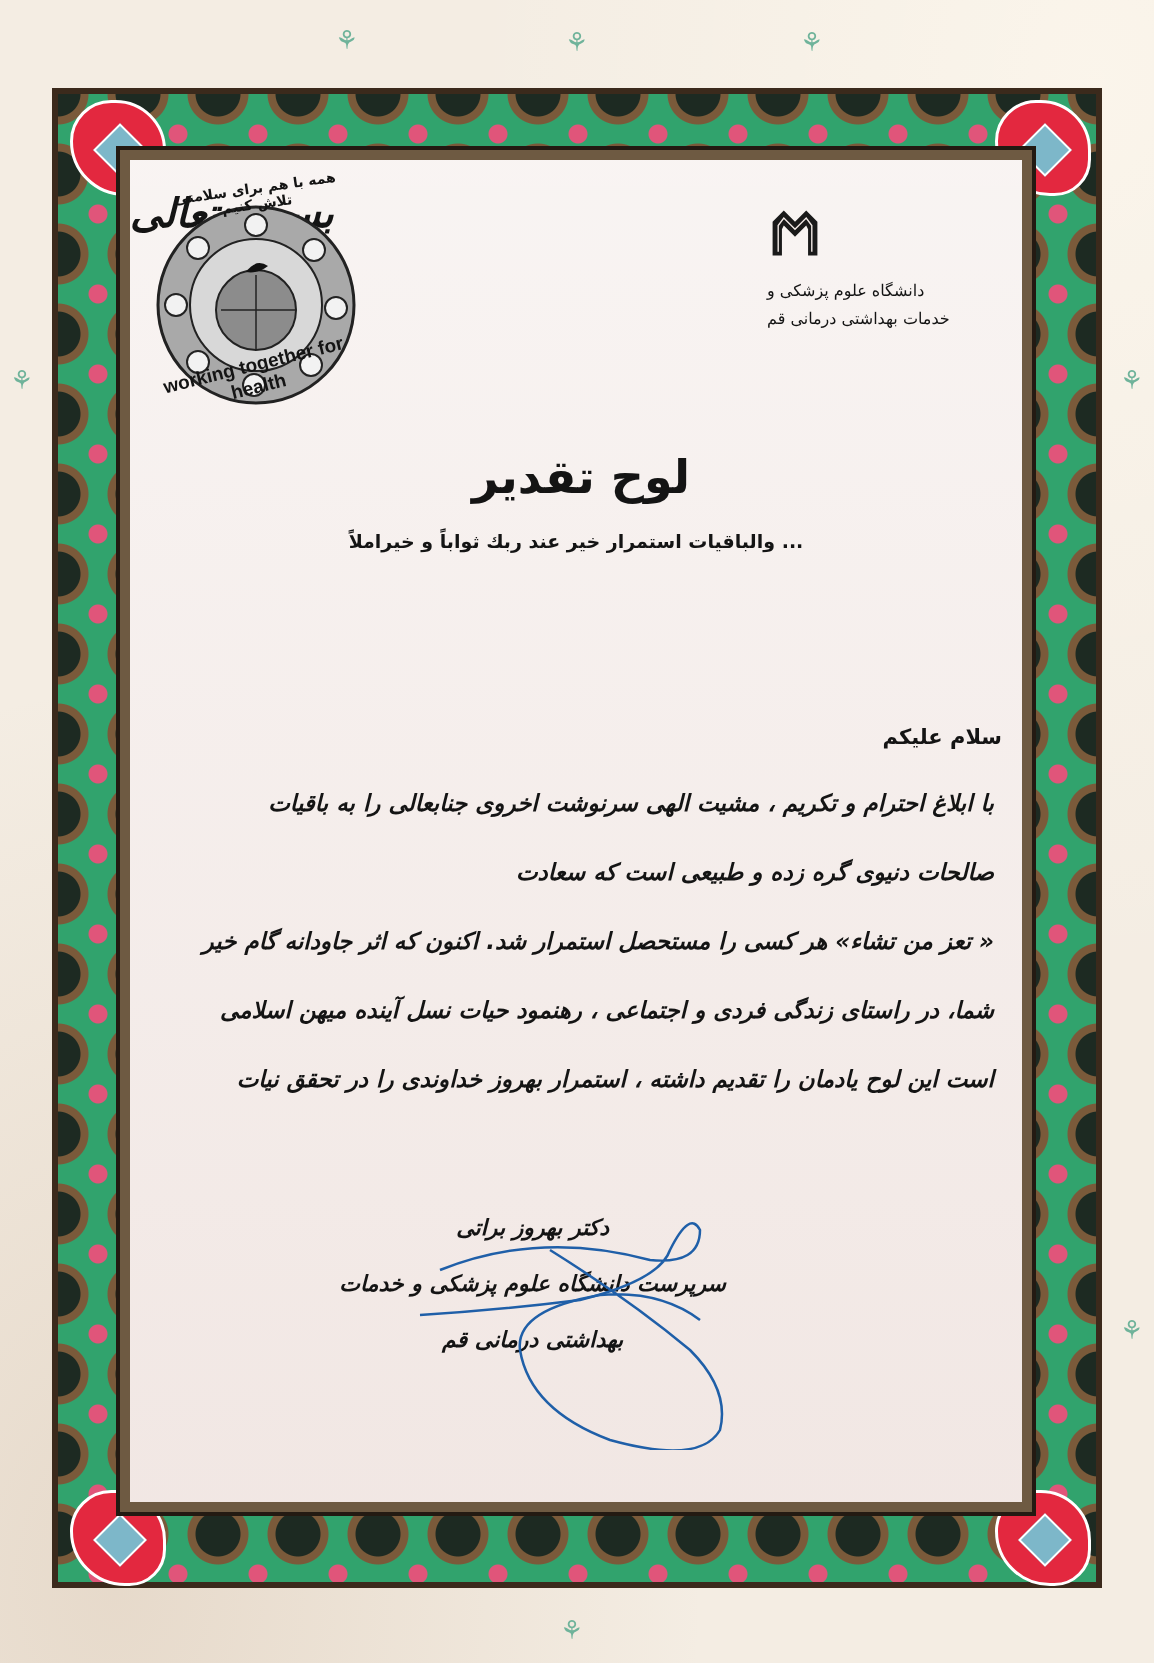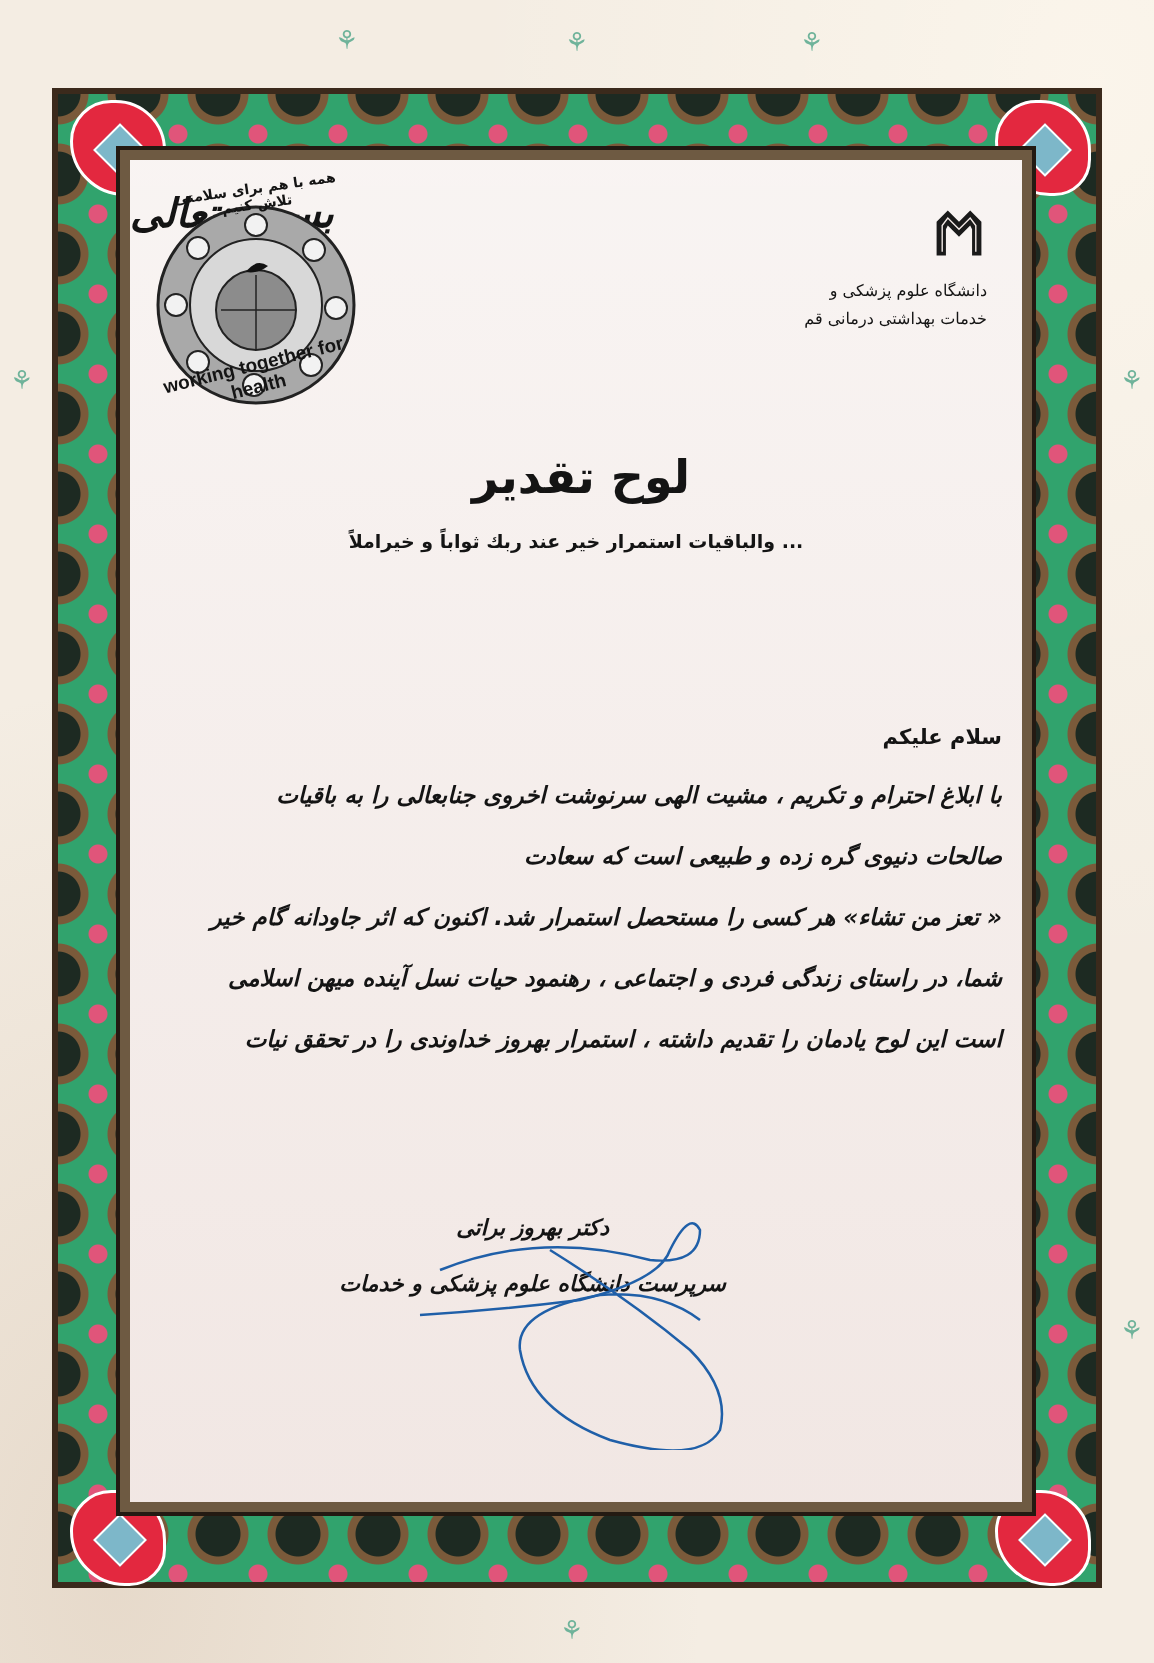--- a/index.html
+++ b/index.html
@@ -60,21 +60,21 @@
         #f2e9e6;
     }
     .content { position: absolute; inset: 0; direction: rtl; color: #141414; }
 
     
     .bismillah {
       position: absolute; top: 30px; left: 0; right: 0; text-align: left;
       font-family: Liberation Mono, monospace; font-size: 40px; font-weight: bold; font-style: italic;
     }
     .uni-block {
-      position: absolute; right: 35px; top: 45px; width: 220px; text-align: right;
+      position: absolute; right: 35px; top: 45px; width: 220px; text-align: left;
     }
     .uni-logo { width: 56px; height: 56px; margin: 0 auto 12px; }
     .uni-name { font-family: "DejaVu Serif", serif; font-size: 16px; line-height: 28px; }
 
     .who-logo {
       position: absolute; left: 6px; top: 20px; width: 240px; height: 240px;
     }
     .who-logo .arc-top {
       position: absolute; left: 20px; right: 20px; top: 0; text-align: center;
       font-size: 14px; font-weight: bold; transform: rotate(-8deg);
@@ -101,21 +101,21 @@
     .recipient .emph { font-size: 24px; }
 
     .greeting {
       position: absolute; top: 565px; right: 20px; font-size: 21px; font-weight: bold;
     }
     .body-text {
       position: absolute; top: 605px; right: 20px; left: 20px;
       font-size: 23px; font-weight: bold; font-style: italic;
       line-height: 61px; text-align: justify; text-align-last: right;
     }
-    .body-text p { margin: 0; }
+    .body-text p { margin: 8px; }
 
     .signature-block {
       position: absolute; top: 1040px; right: 296px; text-align: center;
       font-size: 22px; font-weight: bold; font-style: italic; line-height: 56px;
     }
     .signature-svg { position: absolute; left: 270px; top: 1030px; width: 340px; height: 260px; pointer-events: none; }
   </style>
 </head>
 <body>
 
@@ -185,20 +185,21 @@
       <p>با ابلاغ احترام و تکریم ، مشیت الهی سرنوشت اخروی جنابعالی را به باقیات</p>
       <p>صالحات دنیوی گره زده و طبیعی است که سعادت</p>
       <p>« تعز من تشاء» هر کسی را مستحصل استمرار شد. اکنون که اثر جاودانه گام خیر</p>
       <p>شما، در راستای زندگی فردی و اجتماعی ، رهنمود حیات نسل آینده میهن اسلامی</p>
       <p>است این لوح یادمان را تقدیم داشته ، استمرار بهروز خداوندی را در تحقق نیات</p>
     </div>
 
     <div class="signature-block">
       <div>دکتر بهروز براتی</div>
       <div>سرپرست دانشگاه علوم پزشکی و خدمات</div>
+      <div>بهداشتی درمانی قم</div>
     </div>
 
     <svg class="signature-svg" viewBox="0 0 340 260">
       <path d="M40 80 Q140 40 250 70 Q300 75 300 40 Q290 20 270 60 Q260 90 180 110 Q100 120 20 125" fill="none" stroke="#1f5fa8" stroke-width="2.5"></path>
       <path d="M150 60 Q230 110 290 160 Q330 200 320 240 Q300 275 210 250 Q130 220 120 160 Q115 120 200 105 Q260 100 300 130" fill="none" stroke="#1f5fa8" stroke-width="2.5"></path>
     </svg>
 
   </div>
 </div>
 

